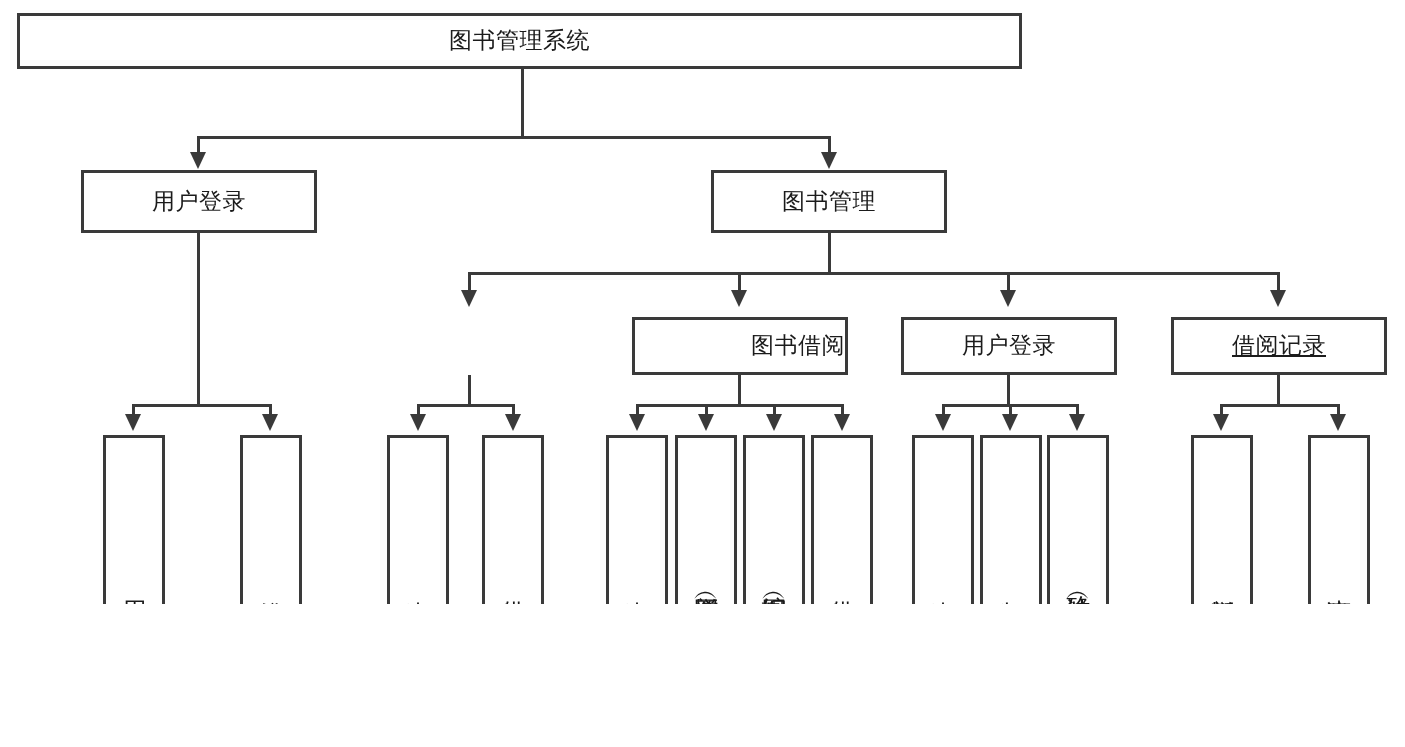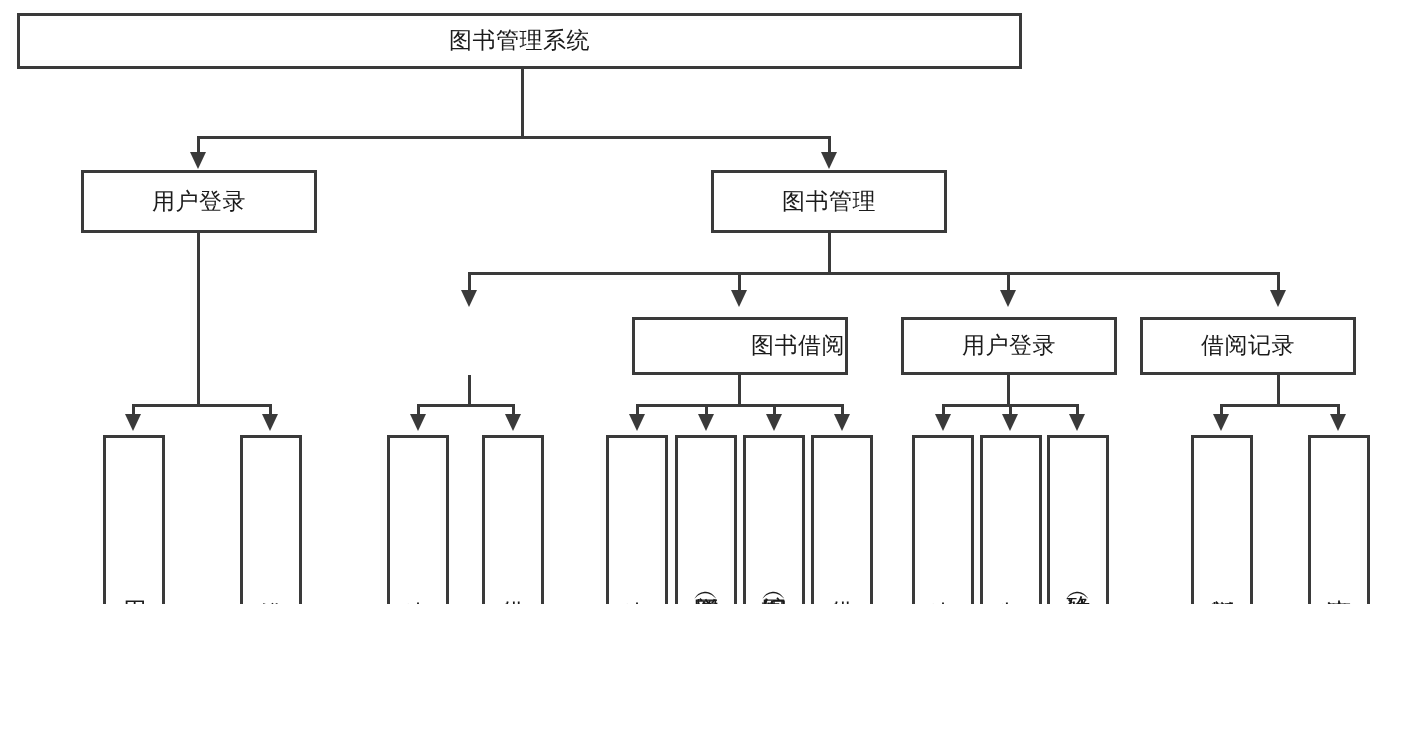--- a/index.html
+++ b/index.html
@@ -127,21 +127,21 @@
   <div class="arrow" style="left:1000px; top:290px;"></div>
   <div class="vline" style="left:1277px; top:272px; width:3px; height:20px;"></div>
   <div class="arrow" style="left:1270px; top:290px;"></div>
 
   <div class="node" style="left:632px; top:317px; width:216px; height:58px;justify-content:flex-end;">
     <span class="lbl-h">图书借阅</span>
   </div>
   <div class="node" style="left:901px; top:317px; width:216px; height:58px;">
     <span class="lbl-h">用户登录</span>
   </div>
-  <div class="node" style="left:1140px; top:317px; width:216px; height:58px;">
+  <div class="node" style="left:1171px; top:317px; width:216px; height:58px;text-decoration:underline;">
     <span class="lbl-h">借阅记录</span>
   </div>
 
   <div class="vline" style="left:468px; top:375px; width:3px; height:31px;"></div>
   <div class="hline" style="left:417px; top:404px; width:97px; height:3px;"></div>
   <div class="vline" style="left:417px; top:404px; width:3px; height:12px;"></div>
   <div class="arrow" style="left:410px; top:414px;"></div>
   <div class="vline" style="left:512px; top:404px; width:3px; height:12px;"></div>
   <div class="arrow" style="left:505px; top:414px;"></div>
 

